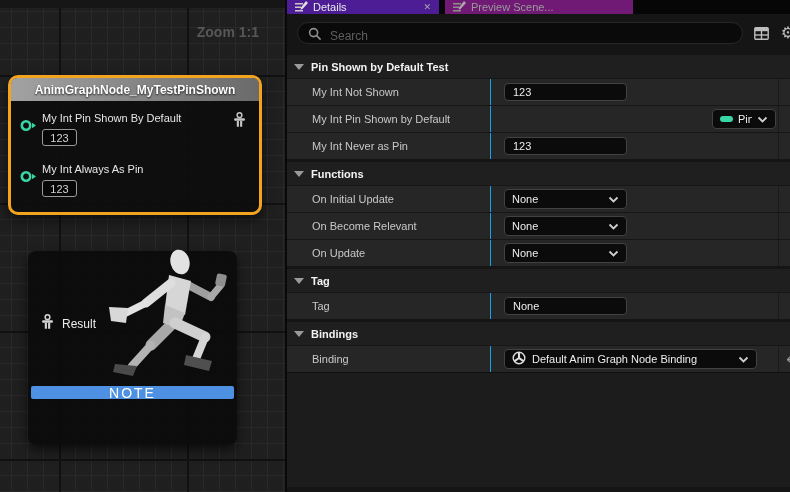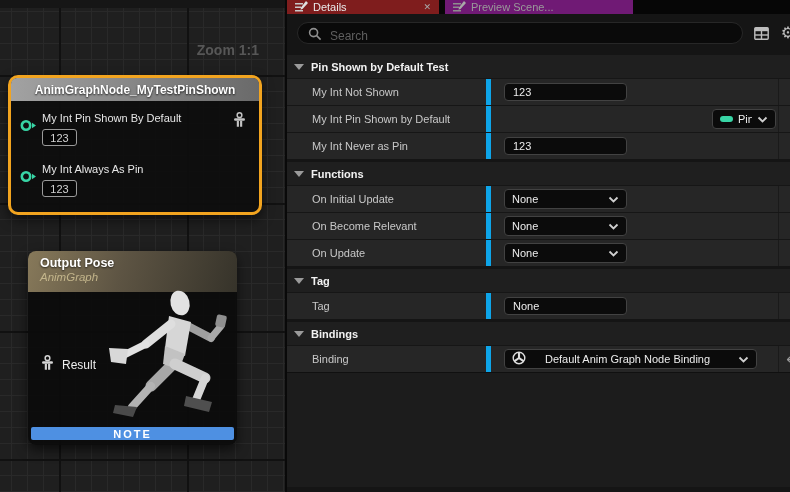--- a/index.html
+++ b/index.html
@@ -14,21 +14,21 @@
     background-image:
       linear-gradient(to right, #111111 2px, transparent 2px),
       linear-gradient(to bottom, #111111 2px, transparent 2px),
       linear-gradient(to right, #292929 1px, transparent 1px),
       linear-gradient(to bottom, #292929 1px, transparent 1px);
     background-size:128px 128px,128px 128px,16px 16px,16px 16px;
     background-position:59px 0,0 75px,11px 0,0 11px;
     overflow:hidden;
   }
   .graph-topstrip { position:absolute; left:0; top:0; width:100%; height:8px; background:#161616; }
-  .zoom-label { position:absolute; top:24px; right:26px; color:#575757; font-size:14px; font-weight:bold;margin-top:18px; }
+  .zoom-label { position:absolute; top:24px; right:26px; color:#575757; font-size:14px; font-weight:bold; }
 
   
   .node-test {
     position:absolute; left:8px; top:75px; width:254px; height:140px;
     border:3px solid #f2a41f; border-radius:10px;
     background:rgba(13,13,13,0.93); box-shadow:0 5px 12px rgba(0,0,0,.55);
   }
   .node-test .node-header {
     height:23px; border-radius:6px 6px 0 0;
     background:linear-gradient(to right,#a2a2a2,#6a6a6a);
@@ -59,27 +59,27 @@
   .node-output .node-title { color:#fff; font-size:12.5px; font-weight:bold; text-shadow:0 1px 2px rgba(0,0,0,.7); }
   .node-output .node-subtitle { color:#c3b58b; font-size:11.5px; font-style:italic; margin-top:1px; }
   .node-output .node-body { position:relative; height:153px; }
   .mannequin { position:absolute; right:2px; top:-6px; }
   .result-row { position:absolute; left:12px; top:62px; display:flex; align-items:center; gap:7px; }
   .result-label { color:#ececec; font-size:12px; }
   .note-bar {
     position:absolute; left:3px; right:3px; bottom:5px; height:13px; border-radius:2px;
     background:#4e90e2; display:flex; align-items:center; justify-content:center;
   }
-  .note-text { color:#fff; font-size:11px; font-weight:bold; letter-spacing:2px; }
+  .note-text { color:#fff; font-size:14px; font-weight:normal; letter-spacing:2px; }
 
   
   .details-panel { flex:1; background:#151515; border-left:2px solid #090909; display:flex; flex-direction:column; }
   .tabbar { height:14px; background:#060606; display:flex; }
   .tab { display:flex; align-items:center; gap:5px; padding:0 8px; font-size:11px; }
-  .tab.active { background:#7f1d1d; color:#e9e9e9; width:152px; }
+  .tab.active { background:#4c1d95; color:#e9e9e9; width:152px; }
   .tab.inactive { background:#701a75; color:#9a9a9a; width:188px; margin-left:6px; }
   .tab-close { margin-left:auto; color:#a8a8a8; font-size:9px; cursor:default; }
   .toolbar { height:38px; background:#151515; display:flex; align-items:center; padding:0 8px 0 10px; gap:9px; }
   .search-pill {
     flex:0 0 446px; height:22px; border-radius:11px; background:#0a0a0a; border:1px solid #272727;
     display:flex; align-items:flex-end; padding:0 8px; gap:6px;
   }
   .search-pill input {
     flex:1; background:transparent; border:none; outline:none; color:#cfcfcf; font-size:12px;
     font-family:"Liberation Sans","DejaVu Sans",sans-serif;
@@ -92,37 +92,37 @@
   .section { margin-top:3px; }
   .section-header {
     height:23px; background:#1f1f1f; display:flex; align-items:center; padding-left:7px; gap:7px;
   }
   .tri-down { width:0; height:0; border-left:5px solid transparent; border-right:5px solid transparent; border-top:6px solid #9b9b9b; }
   .section-title { color:#f2f2f2; font-size:11px; font-weight:bold; }
   .prop-row {
     height:27px; background:#262626; border-top:1px solid #161616; display:flex; align-items:center; position:relative;
   }
   .prop-label { width:204px; padding-left:25px; color:#c8c8c8; font-size:11px;
-                border-right:5px solid #0ea5e9; align-self:stretch; display:flex; align-items:center; }
+                border-right:1px solid #0ea5e9; align-self:stretch; display:flex; align-items:center; }
   .prop-value { flex:1; display:flex; align-items:center; padding-left:13px; align-self:stretch; }
   .reset-cell { width:27px; align-self:stretch; border-left:1px solid #1a1a1a; display:flex; align-items:center; justify-content:center; }
   .reset-glyph { color:#9a9a9a; font-size:14px; line-height:14px; }
   .prop-input {
     width:123px; height:18px; background:#0b0b0b; border:1px solid #424242; border-radius:4px;
     color:#ececec; font-size:11px; padding:0 8px; outline:none;
     font-family:"Liberation Sans","DejaVu Sans",sans-serif;
   }
   .dropdown {
     width:123px; height:20px; background:#0b0b0b; border:1px solid #424242; border-radius:4px;
     color:#ececec; font-size:11px; padding:0 7px; display:flex; align-items:center;
   }
   .dropdown .dd-text { flex:1; overflow:hidden; white-space:nowrap; }
   .dropdown.pin-dd { width:64px; position:absolute; right:29px; gap:5px; }
   .pin-capsule { width:13px; height:6px; border-radius:3px; background:#38d5a5; flex:0 0 13px; }
-  .dropdown.binding-dd { width:253px; gap:19px; }
+  .dropdown.binding-dd { width:253px; gap:6px; }
   .filler { height:115px; background:#1c1c1c; border-top:1px solid #101010; }
 </style>
 </head>
 <body>
 
 <div class="app">
 
   <div class="graph-panel">
     <div class="graph-topstrip"></div>
     <div class="zoom-label">Zoom 1:1</div>
@@ -159,24 +159,20 @@
           </svg>
         </span>
         <span class="pin-block">
           <span class="pin-label">My Int Always As Pin</span>
           <span class="value-box">123</span>
         </span>
       </div>
     </div>
 
     <div class="node node-output">
-      <div class="node-header">
-        <div class="node-title">Output Pose</div>
-        <div class="node-subtitle">AnimGraph</div>
-      </div>
       <div class="node-body">
         <span class="mannequin">
           <svg width="150" height="140" viewBox="0 0 150 140">
             <g stroke-linecap="round">
 
               <path d="M103 40 L126 52" stroke="#9f9f9f" stroke-width="8" fill="none"></path>
               <path d="M126 52 L136 40" stroke="#a8a8a8" stroke-width="7" fill="none"></path>
               <rect x="131" y="29" width="10" height="12" rx="2" fill="#8f8f8f" transform="rotate(12 136 35)"></rect>
 
               <path d="M88 78 L66 100" stroke="#a8a8a8" stroke-width="11" fill="none"></path>

